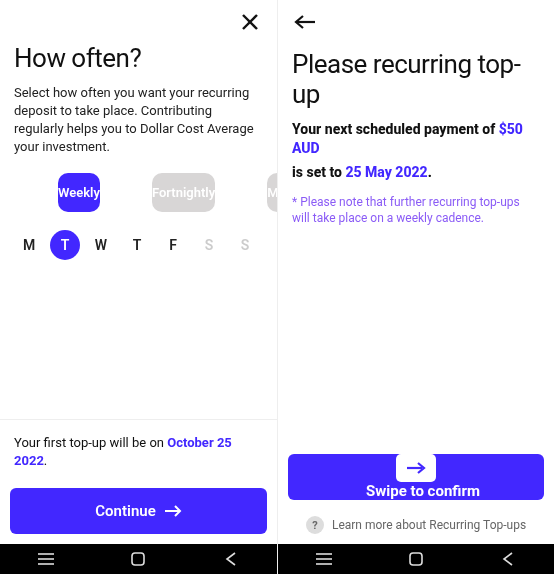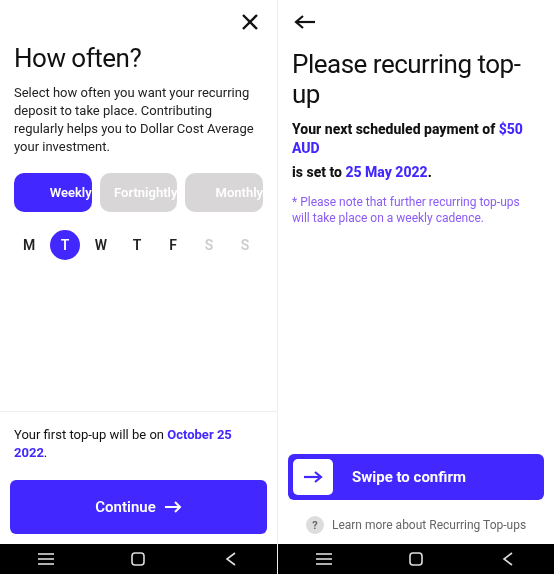--- a/index.html
+++ b/index.html
@@ -46,24 +46,25 @@
   }
   .pill-row {
     display: flex;
     gap: 8px;
     padding: 0 14px 18px 14px;
   }
   .pill {
     flex: 1;
     border-radius: 10px;
     padding: 12px 0;
-    text-align: right;
+    text-align: left;
     font-size: 13px;
     font-weight: 600;
     cursor: pointer;
+    margin-left: 44px;
   }
   .pill.active { background: #4227ff; color: #fff; }
   .pill.inactive { background: #d8d6d6; color: #fff; }
   .day-row {
     display: flex;
     gap: 6px;
     padding: 0 14px;
     align-items: center;
   }
   .day {
@@ -87,21 +88,21 @@
     font-size: 13px;
     color: #111;
     line-height: 1.4;
   }
   .note-line .accent { color: #4227ff; font-weight: 700; }
   .continue-btn {
     margin: 0 10px 10px 10px;
     background: #4227ff;
     color: #fff;
     border-radius: 6px;
-    height: 54px;
+    height: 46px;
     display: flex;
     align-items: center;
     justify-content: center;
     gap: 8px;
     font-size: 15px;
     font-weight: 600;
     cursor: pointer;
     text-align: right;
   }
   .navbar {
@@ -139,20 +140,21 @@
     background: #4227ff;
     color: #fff;
     border-radius: 6px;
     height: 46px;
     display: flex;
     align-items: center;
     font-size: 15px;
     font-weight: 700;
     cursor: pointer;
     position: relative;
+    flex-direction: column;
   }
   .swipe-thumb {
     width: 40px;
     height: 36px;
     background: #fff;
     border-radius: 5px;
     margin: 0 5px;
     display: flex;
     align-items: center;
     justify-content: center;

